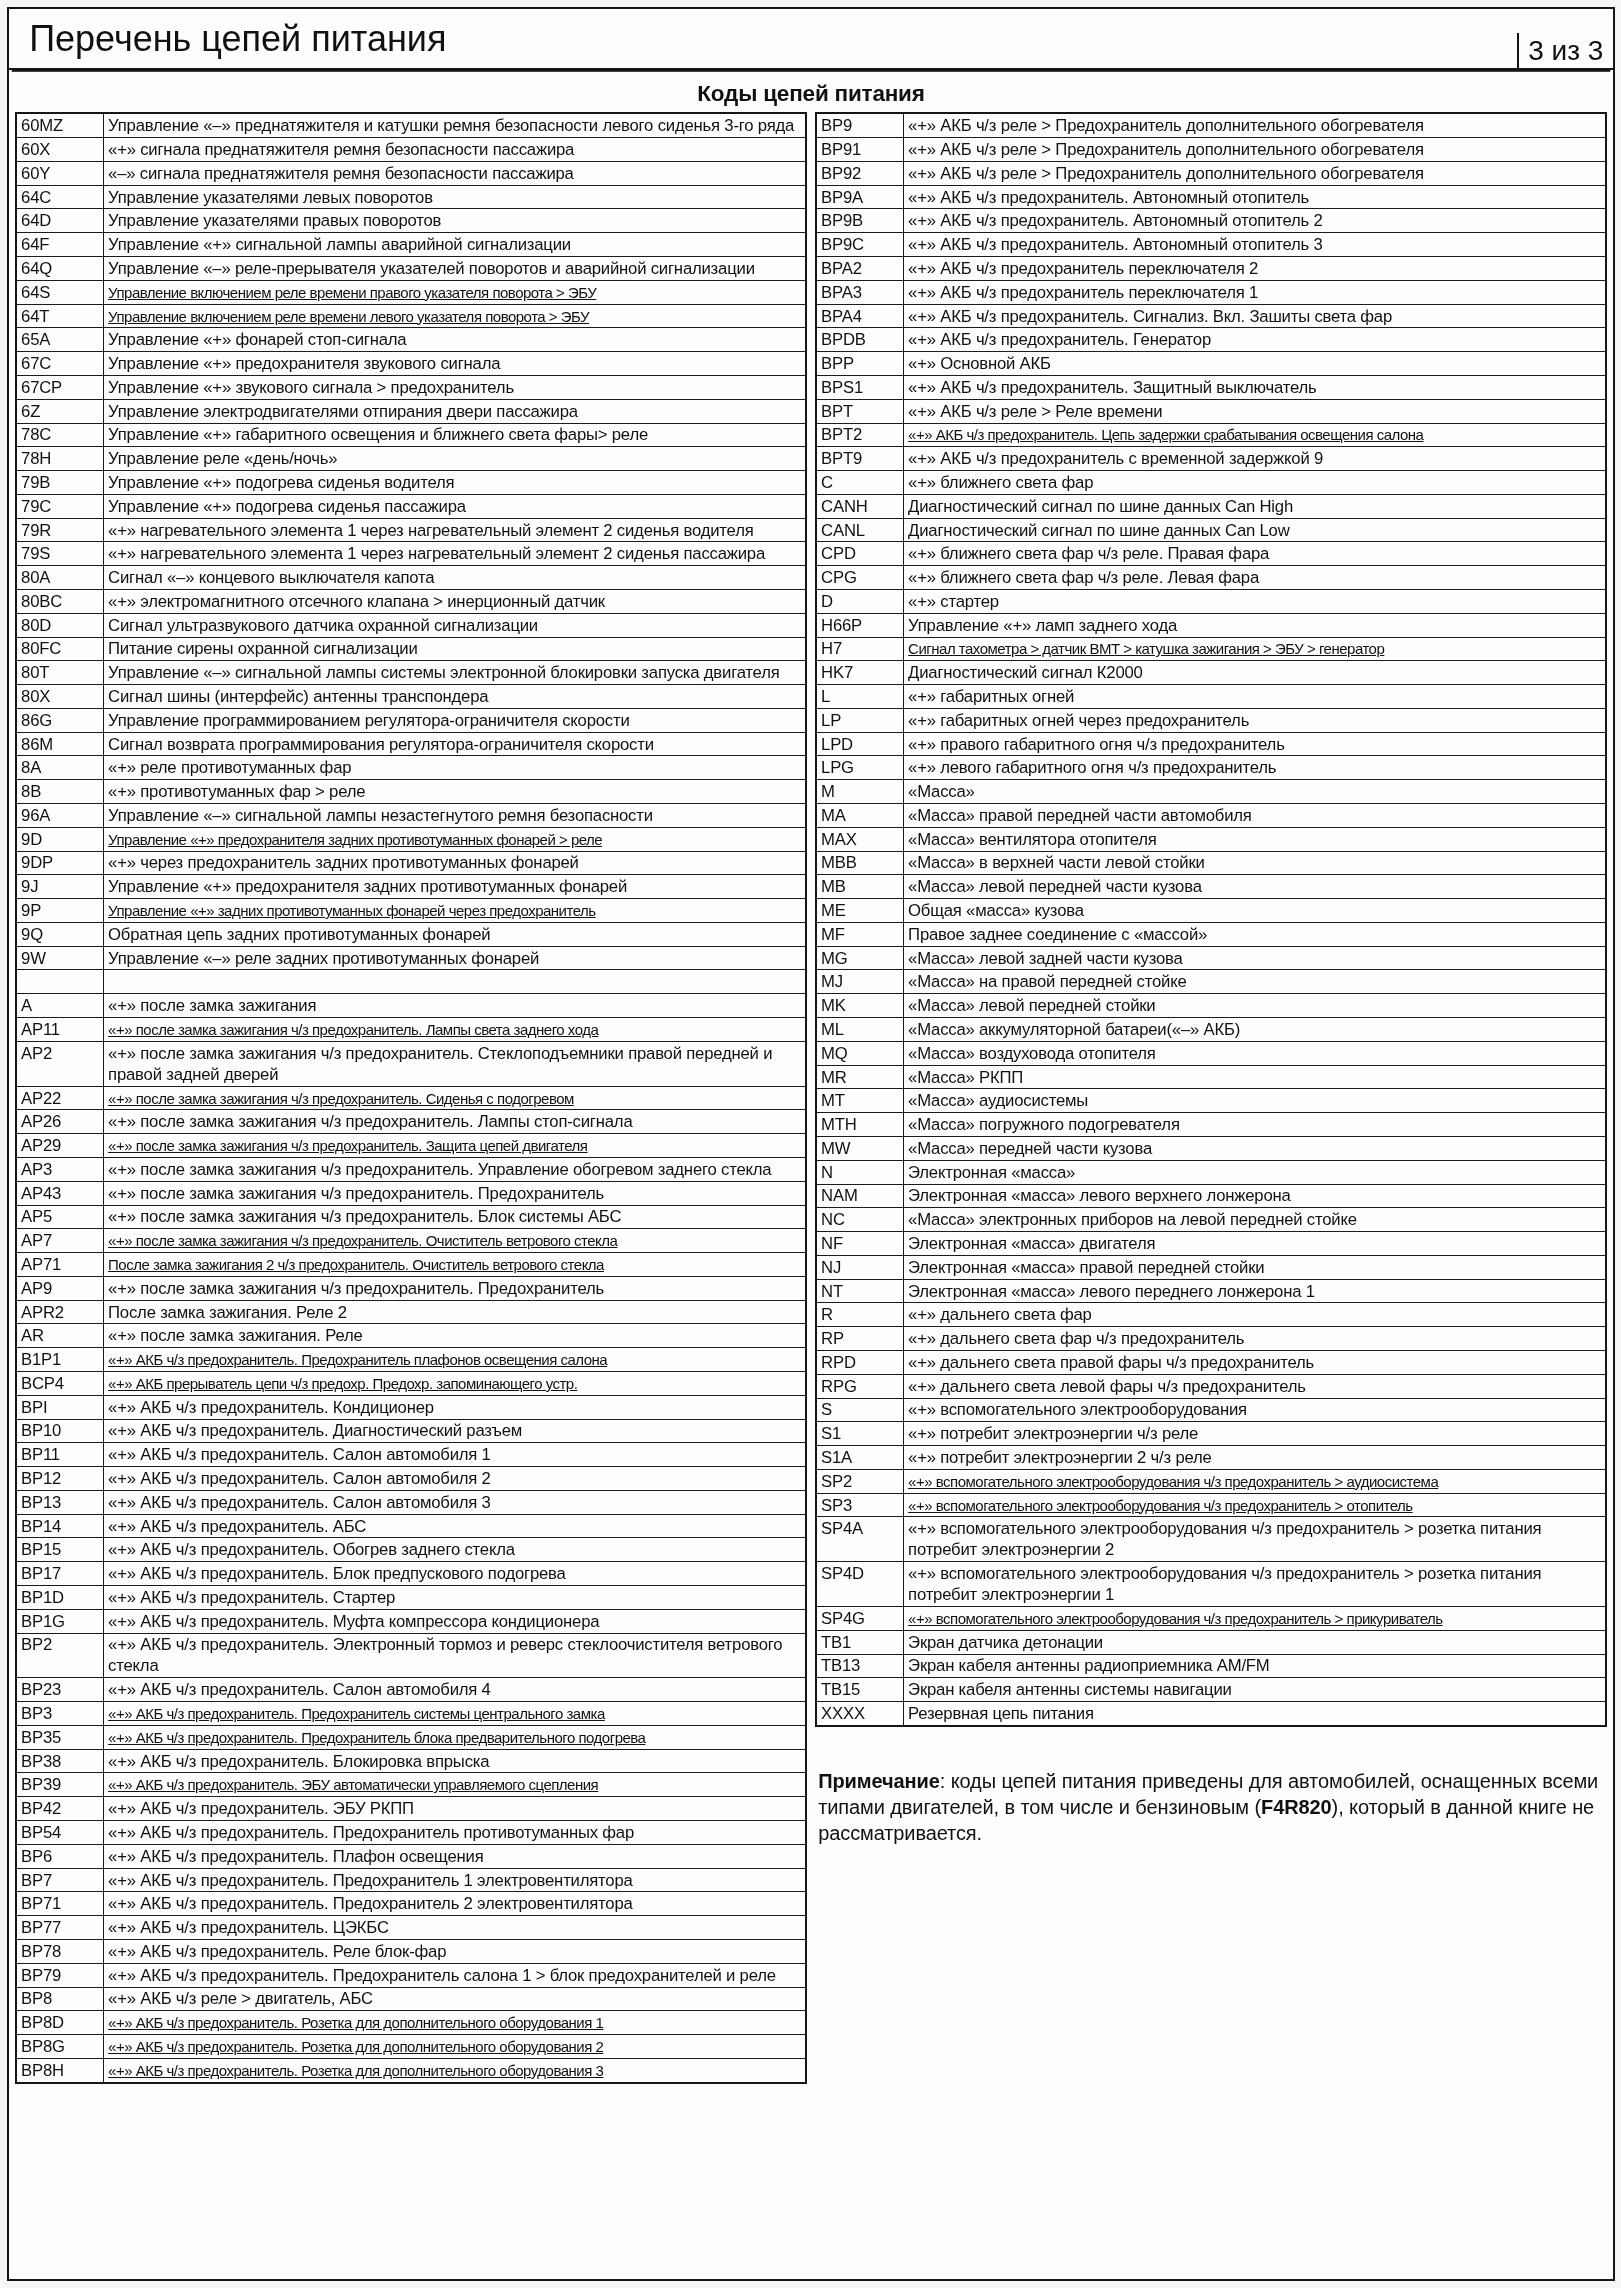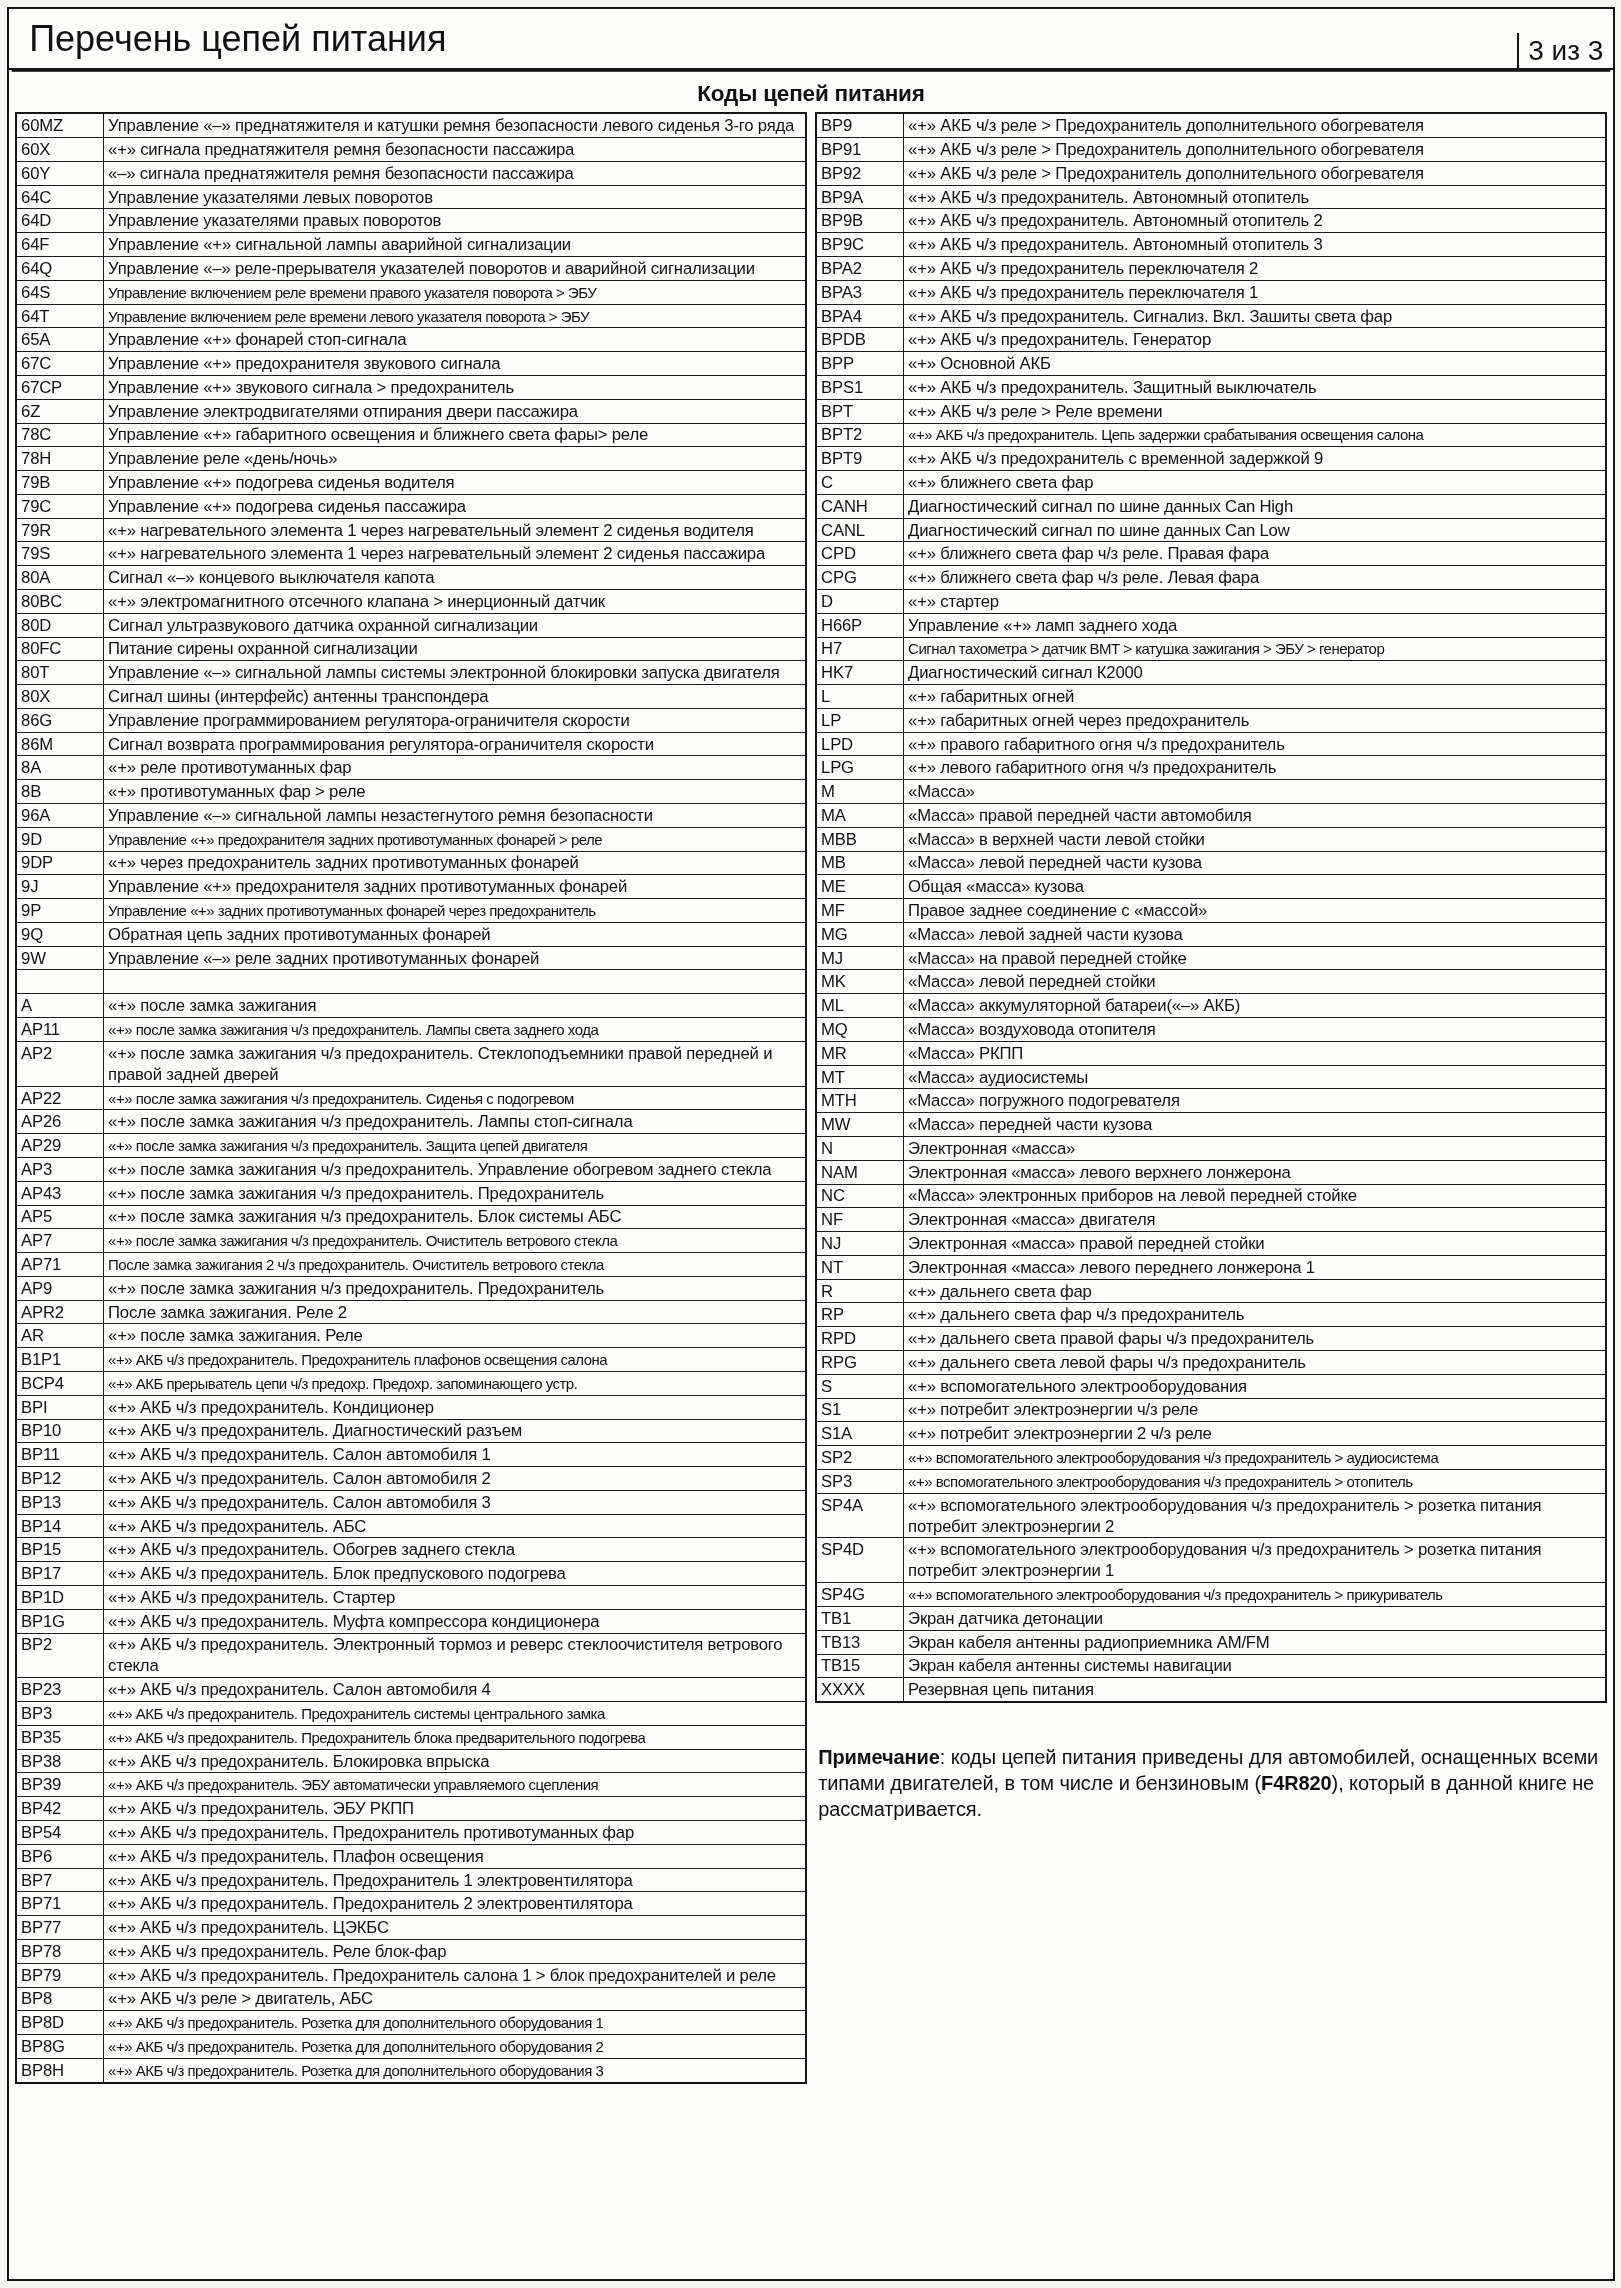--- a/index.html
+++ b/index.html
@@ -67,20 +67,21 @@
   }
   td.code{
     width:77px;
     white-space:nowrap;
   }
   td.desc{}
   td.desc.fit-sm{
     font-size:15px;
     letter-spacing:-0.5px;
     white-space:nowrap;
+    text-decoration:underline;
   }
   .note{
     margin-top:41px;
     padding:0 9px 0 3.6px;
     font-size:20px;
     line-height:26px;
     letter-spacing:-0.1px;
   }
   .note b{font-weight:bold;}
 </style>
@@ -546,20 +547,24 @@
               </tr>
               <tr>
                 <td class="code">M</td>
                 <td class="desc">«Масса»</td>
               </tr>
               <tr>
                 <td class="code">MA</td>
                 <td class="desc">«Масса» правой передней части автомобиля</td>
               </tr>
               <tr>
+                <td class="code">MAX</td>
+                <td class="desc">«Масса» вентилятора отопителя</td>
+              </tr>
+              <tr>
                 <td class="code">MBB</td>
                 <td class="desc">«Масса» в верхней части левой стойки</td>
               </tr>
               <tr>
                 <td class="code">MB</td>
                 <td class="desc">«Масса» левой передней части кузова</td>
               </tr>
               <tr>
                 <td class="code">ME</td>
                 <td class="desc">Общая «масса» кузова</td>

